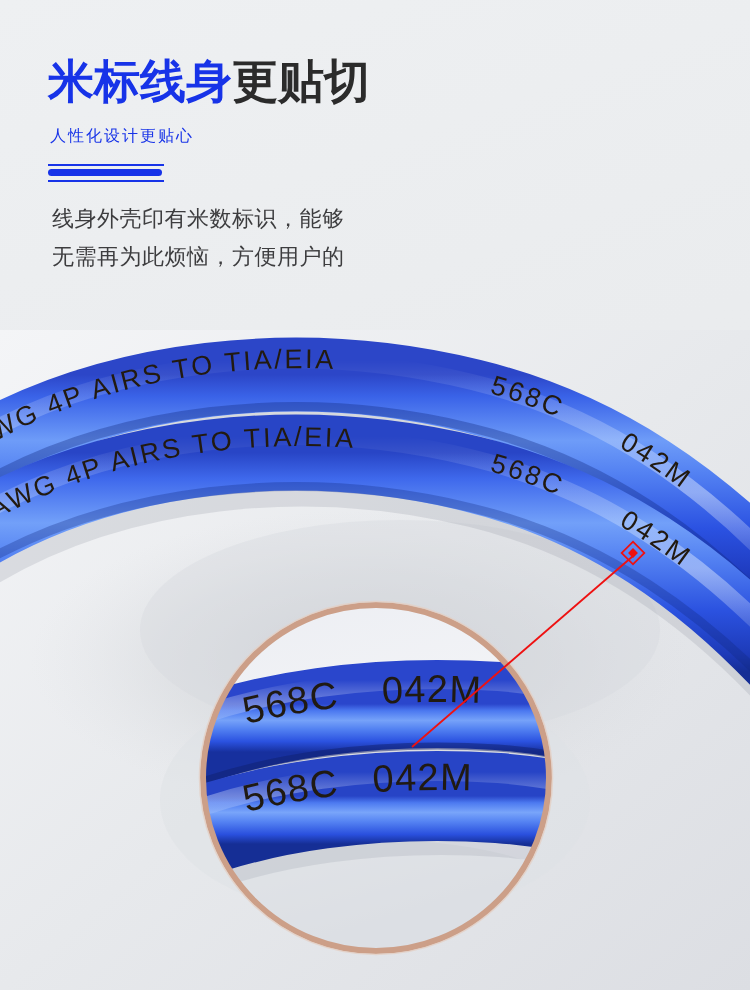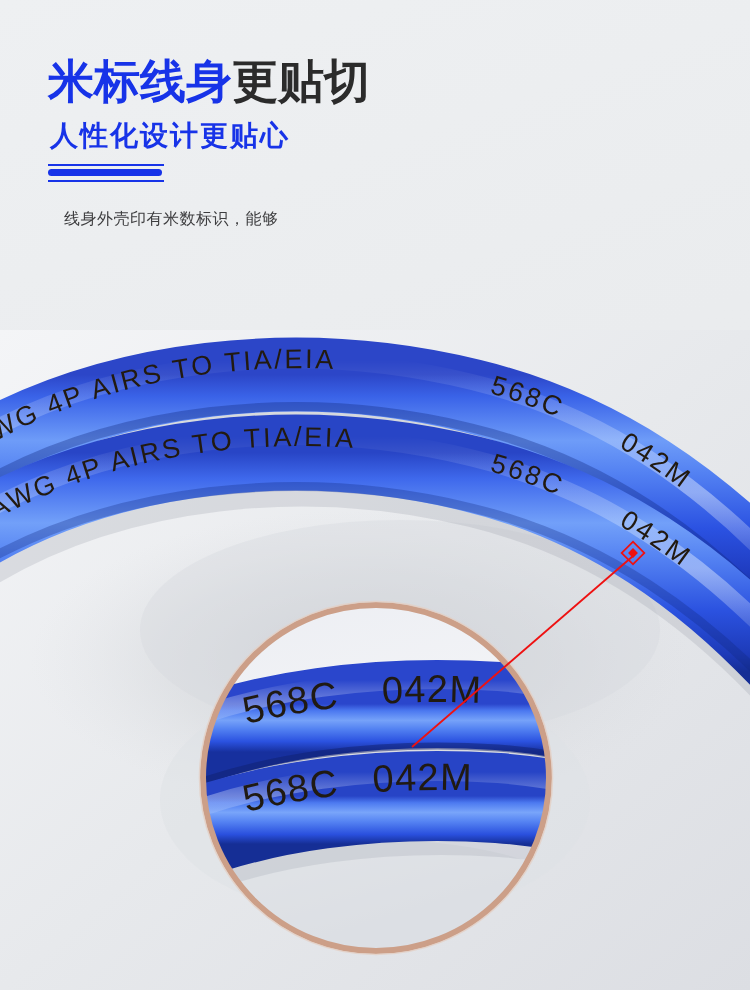--- a/index.html
+++ b/index.html
@@ -37,23 +37,23 @@
     font-weight: 700;
     letter-spacing: 0px;
     white-space: nowrap;
     margin: 0;
   }
   .headline .hl-blue { color: #1733e8; }
   .headline .hl-dark { color: #2b2b2b; }
 
   .subhead {
     margin: 10px 0 0 2px;
-    font-size: 28px;
+    font-size: 16px;
     line-height: 32px;
-    font-weight: 700;
+    font-weight: 400;
     letter-spacing: 2px;
     color: #1733e8;
     white-space: nowrap;
   }
 
   .divider {
     position: relative;
     margin: 12px 0 0 0;
     width: 116px;
     height: 18px;
@@ -71,22 +71,22 @@
     position: absolute;
     left: 0;
     top: 5px;
     width: 114px;
     height: 7px;
     background: #1733e8;
     border-radius: 4px;
   }
 
   .body-copy {
-    margin: 18px 0 0 16px;
-    font-size: 16px;
+    margin: 18px 0 0 4px;
+    font-size: 22px;
     line-height: 38px;
     color: #3d3d3f;
     letter-spacing: 0.5px;
     width: 400px;
   }
   .body-copy p { margin: 0; }
 
   
   .cable-scene {
     position: absolute;
@@ -134,20 +134,21 @@
     <div class="subhead">人性化设计更贴心</div>
 
     <div class="divider">
       <div class="d-line d-top"></div>
       <div class="d-bar"></div>
       <div class="d-line d-bottom"></div>
     </div>
 
     <div class="body-copy">
       <p>线身外壳印有米数标识，能够</p>
+      <p>无需再为此烦恼，方便用户的</p>
     </div>
   </div>
 
   <div class="cable-scene">
     <svg width="750" height="660" viewBox="0 0 750 660" xmlns="http://www.w3.org/2000/svg">
       <defs>
 
         <linearGradient id="cableGrad" x1="0" y1="0" x2="0" y2="1">
           <stop offset="0%" stop-color="#2c46c8"></stop>
           <stop offset="10%" stop-color="#3a63e8"></stop>

